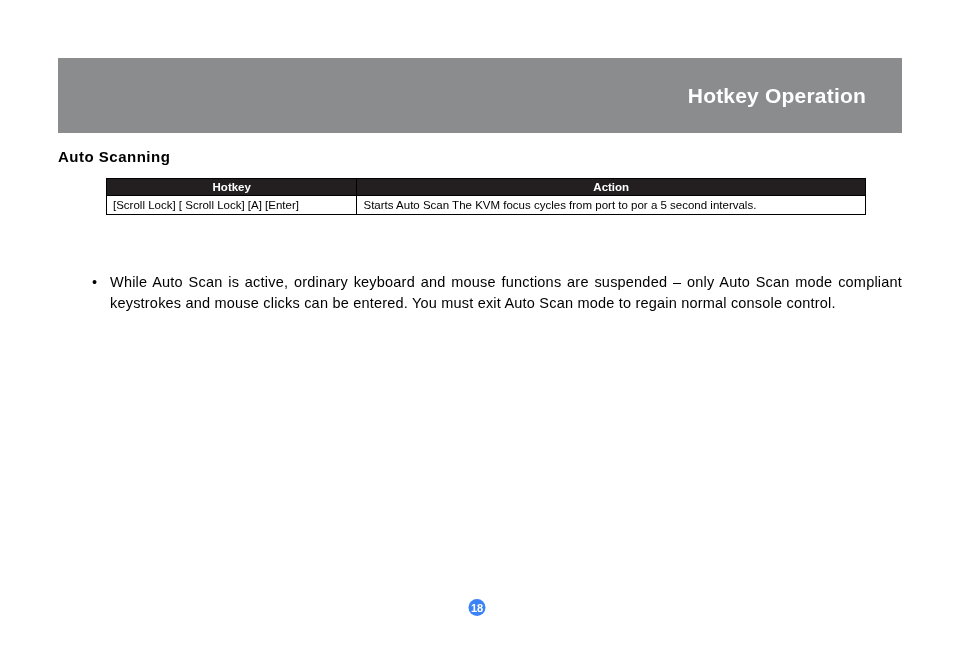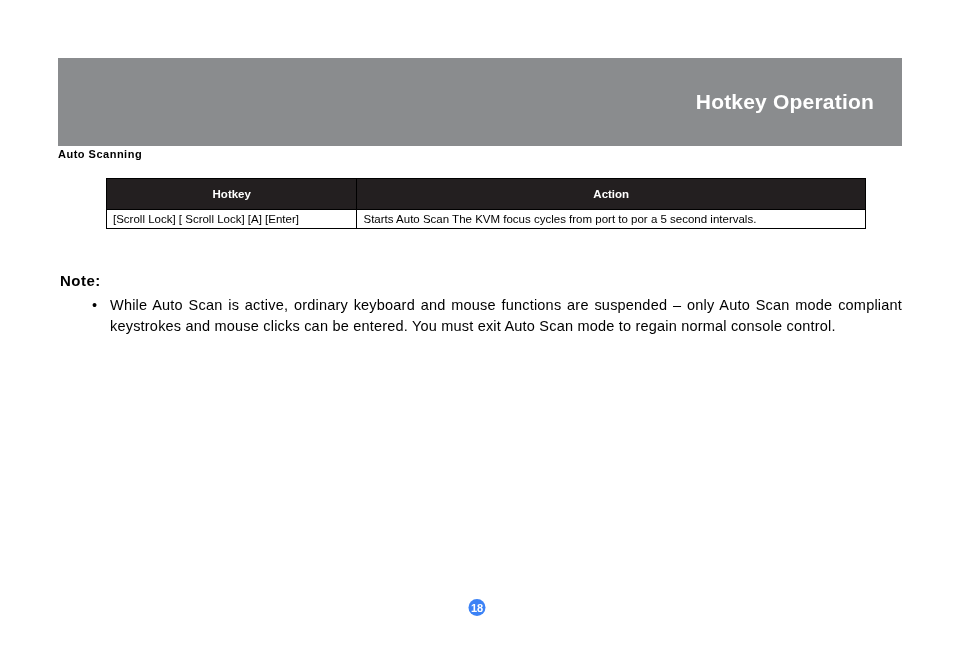--- a/index.html
+++ b/index.html
@@ -9,58 +9,58 @@
     font-family: Arial, Helvetica, sans-serif;
     background: #ffffff;
     color: #000000;
     position: relative;
   }
   .header-bar {
     position: absolute;
     top: 58px;
     left: 58px;
     right: 52px;
-    height: 88px;
+    height: 75px;
     background: #8a8c8e;
     display: flex;
     align-items: center;
     justify-content: flex-end;
-    padding-right: 28px;
+    padding-right: 36px;
   }
   .header-title {
     color: #ffffff;
     font-size: 21px;
     font-weight: bold;
     letter-spacing: 0.2px;
   }
   .section-heading {
     position: absolute;
     top: 148px;
     left: 58px;
-    font-size: 11px;
+    font-size: 15px;
     font-weight: bold;
     letter-spacing: 0.5px;
   }
   .table-wrap {
     position: absolute;
     top: 178px;
     left: 106px;
     right: 88px;
   }
   table {
     width: 100%;
     border-collapse: collapse;
     font-size: 11.5px;
   }
   th {
     background: #231f20;
     color: #ffffff;
     font-weight: bold;
     text-align: center;
-    padding: 9px 6px;
+    padding: 2px 6px;
     border: 1px solid #000;
   }
   td {
     border: 1px solid #000;
     padding: 2px 6px;
     vertical-align: top;
     line-height: 1.25;
     margin-top: 20px;
   }
   td.hotkey-col { width: 33%; }
@@ -134,19 +134,18 @@
     <tbody>
       <tr>
         <td class="hotkey-col">[Scroll Lock] [ Scroll Lock] [A] [Enter]</td>
         <td>Starts Auto Scan   The KVM focus cycles from port to por  a  5 second intervals.</td>
       </tr>
     </tbody>
   </table>
 </div>
 
 <div class="note-block">
-  <div class="note-heading">Note:</div>
   <ul class="notes">
     <li>While Auto Scan is active, ordinary keyboard and mouse functions are suspended – only Auto Scan mode compliant keystrokes and mouse clicks can be entered.  You must exit Auto Scan mode to regain normal console control.</li>
   </ul>
 </div>
 
 <div class="page-number">18</div>
 
 </body></html>

